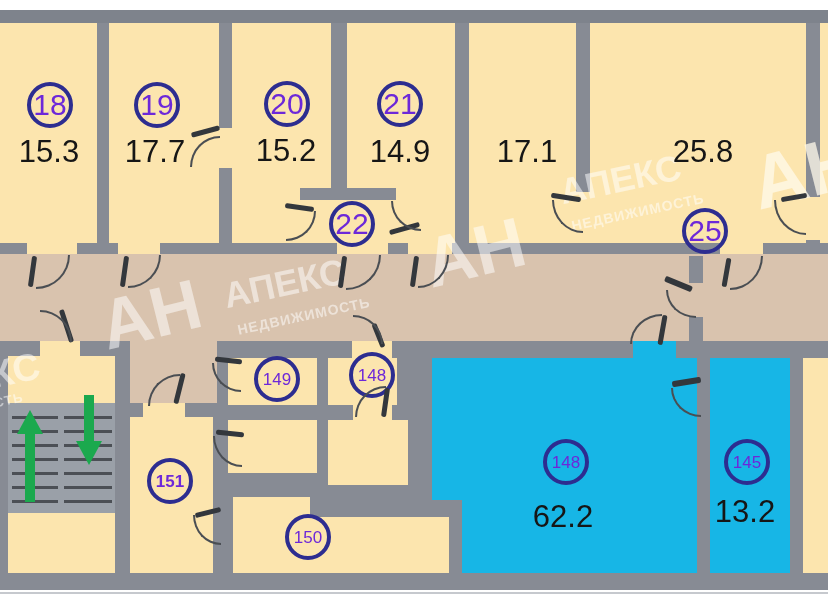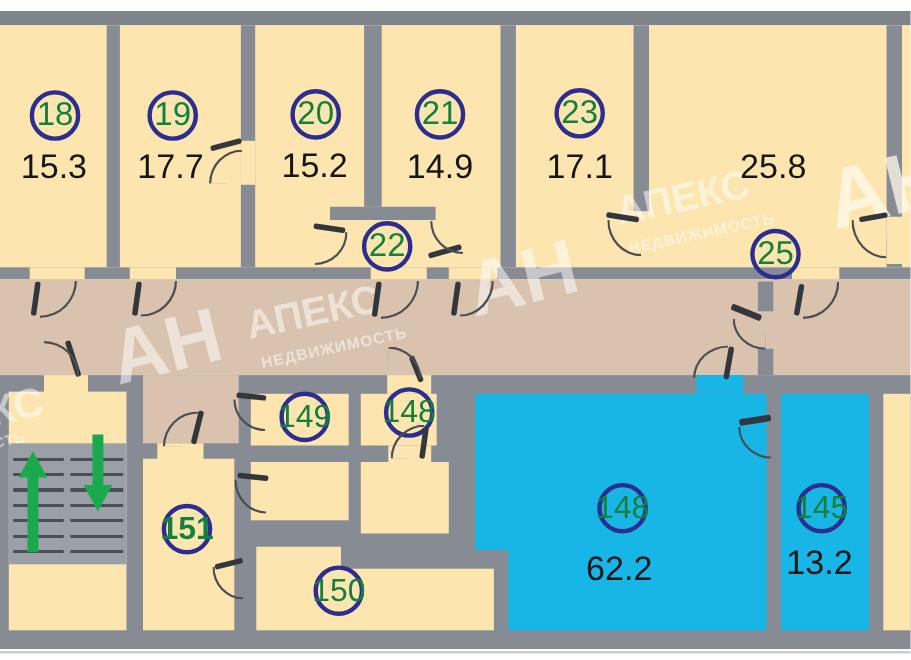--- a/index.html
+++ b/index.html
@@ -8,23 +8,23 @@
         font-family:"Liberation Sans","DejaVu Sans",sans-serif;}
   .abs{position:absolute;}
   .wall{position:absolute;background:#878b94;}
   .wall-d{position:absolute;background:#7e838c;}
   .yellow{position:absolute;background:#fce5ae;}
   .tan{position:absolute;background:#d9c3ae;}
   .blue{position:absolute;background:#17b6e6;}
   .stair{position:absolute;background:#9aa0a8;}
   .flight{position:absolute;background:repeating-linear-gradient(to bottom,#9aa0a8 0 11px,#4b4f55 11px 14px);}
   .circle{position:absolute;width:46px;height:46px;border:4px solid #2d2d90;border-radius:50%;
-          color:#15803d;display:flex;align-items:center;justify-content:center;
+          color:#6d28d9;display:flex;align-items:center;justify-content:center;
           font-size:30px;line-height:1;}
-  .c3{font-size:29px;}
+  .c3{font-size:17px;}
   .area{position:absolute;width:110px;text-align:center;color:#161616;font-size:31px;line-height:34px;}
   .leaf{position:absolute;background:#33373c;border-radius:2px;}
   .arc{position:absolute;border:2px solid #4a4e53;background:transparent;}
   .h-tl{border-width:0 2px 2px 0;border-radius:0 0 100% 0;}
   .h-tr{border-width:0 0 2px 2px;border-radius:0 0 0 100%;}
   .h-bl{border-width:2px 2px 0 0;border-radius:0 100% 0 0;}
   .h-br{border-width:2px 0 0 2px;border-radius:100% 0 0 0;}
   .wm{position:absolute;color:rgba(255,255,255,0.52);font-weight:bold;white-space:nowrap;
       transform-origin:0 0;pointer-events:none;}
   .arrow-shaft{position:absolute;background:#1ba94e;}
@@ -107,21 +107,20 @@
   <div class="wm" style="left:570px;top:218px;font-size:14px;letter-spacing:1px;transform:rotate(-12deg);">НЕДВИЖИМОСТЬ</div>
   <div class="wm" style="left:742px;top:142px;font-size:76px;color:rgba(255,249,235,0.75);transform:rotate(-14deg);">АН</div>
   <div class="wm" style="left:-14px;top:355px;font-size:38px;transform:rotate(-12deg);">КС</div>
   <div class="wm" style="left:-18px;top:398px;font-size:13px;letter-spacing:1px;transform:rotate(-12deg);">ОСТЬ</div>
 
   <div class="circle" style="left:27px;top:82px;">18</div>
   <div class="circle" style="left:134px;top:82px;">19</div>
   <div class="circle" style="left:264px;top:81px;">20</div>
   <div class="circle" style="left:377px;top:81px;">21</div>
   <div class="circle" style="left:329px;top:201px;">22</div>
-  <div class="circle" style="left:504px;top:80px;">23</div>
   <div class="circle" style="left:682px;top:192px;margin-top:16px;">25</div>
   <div class="circle c3" style="left:254px;top:356px;">149</div>
   <div class="circle c3" style="left:349px;top:352px;">148</div>
   <div class="circle c3" style="left:147px;top:458px;font-weight:bold;">151</div>
   <div class="circle c3" style="left:268px;top:514px;margin-left:17px;">150</div>
   <div class="circle c3" style="left:543px;top:439px;">148</div>
   <div class="circle c3" style="left:724px;top:439px;">145</div>
 
   <div class="area" style="left:-6px;top:135px;">15.3</div>
   <div class="area" style="left:100px;top:135px;">17.7</div>

